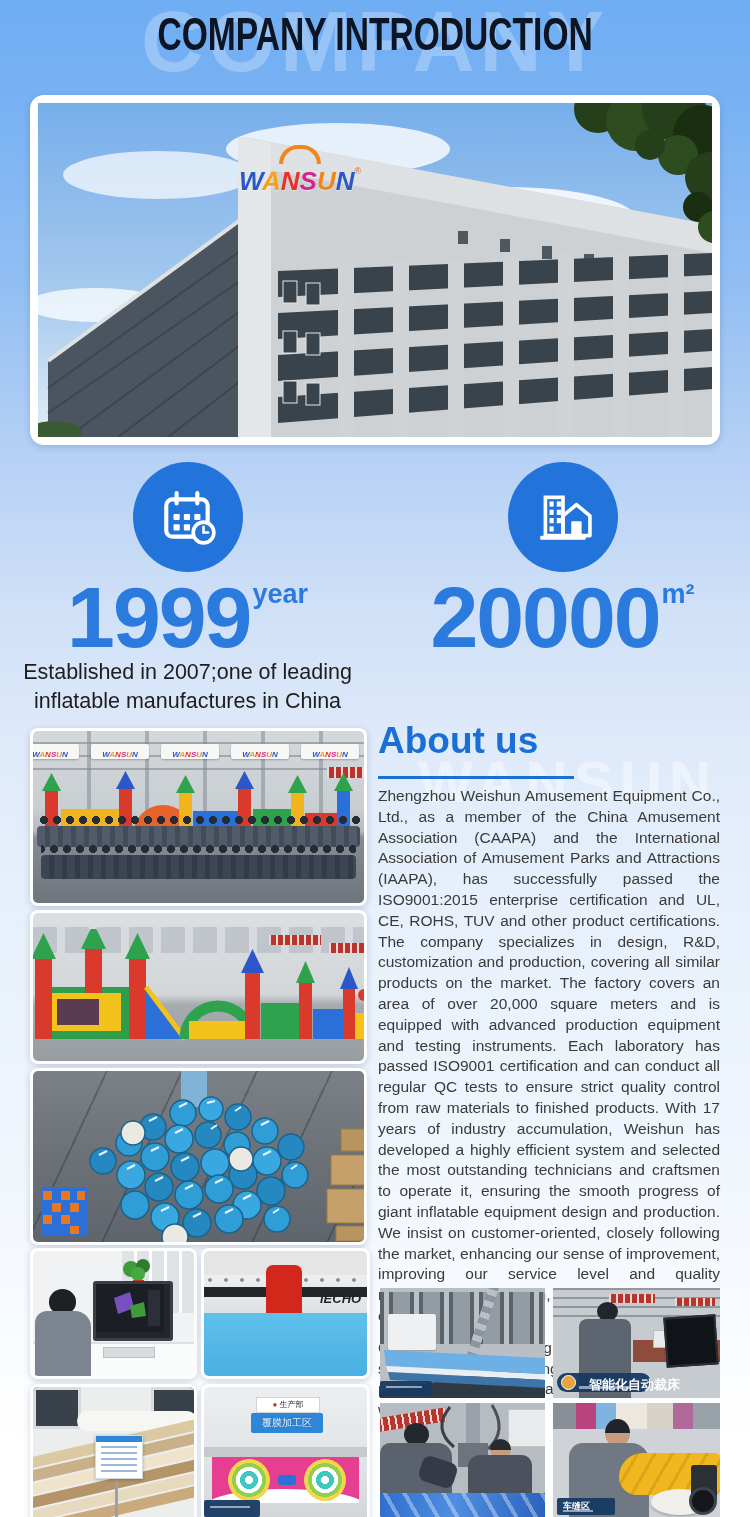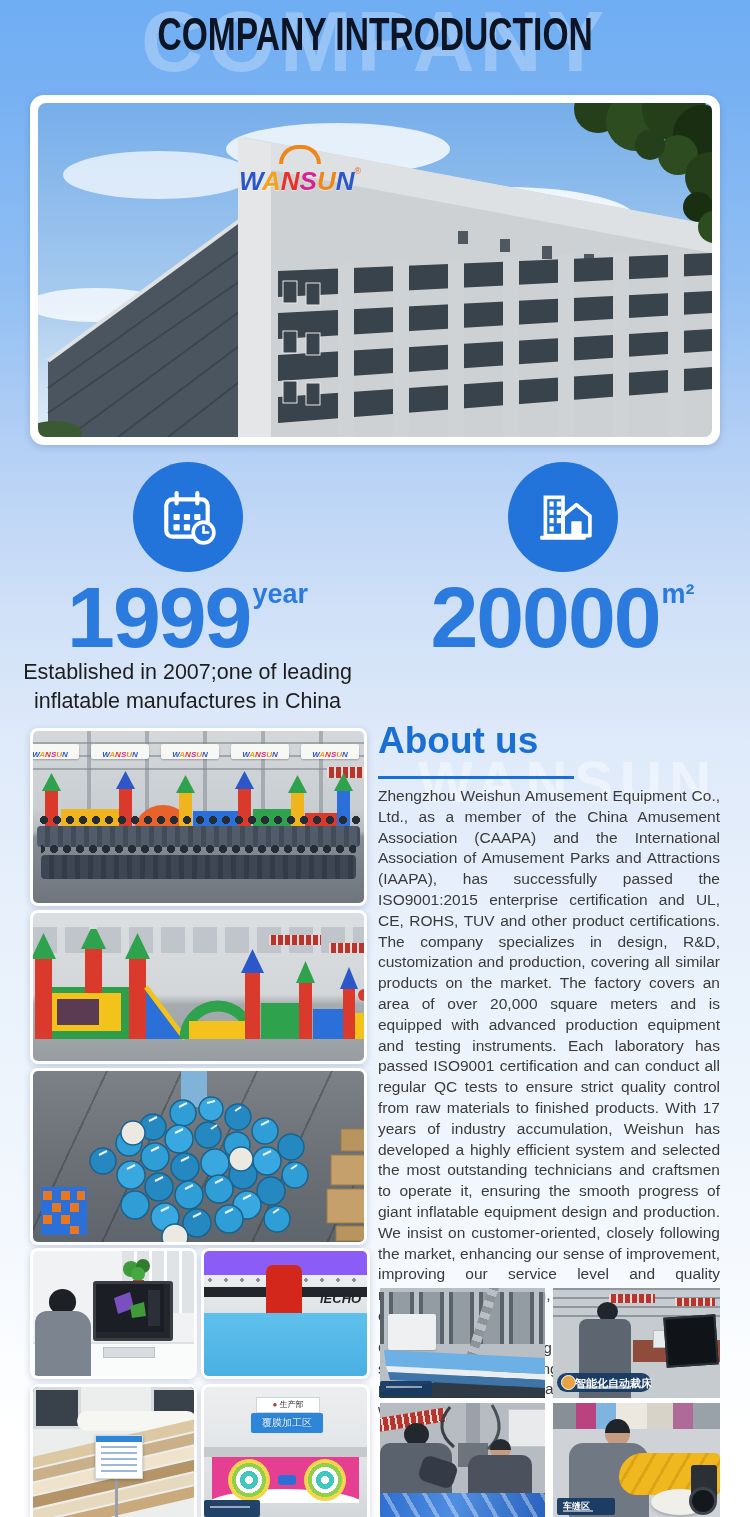--- a/index.html
+++ b/index.html
@@ -13,21 +13,21 @@
   .wm-company{position:absolute;top:-8px;left:0;right:0;text-align:center;
     font-size:86px;font-weight:bold;letter-spacing:5px;color:rgba(255,255,255,.26);white-space:nowrap}
   .page-title{position:absolute;top:8px;left:0;right:0;text-align:center;
     font-size:46px;line-height:52px;font-weight:bold;color:#0d1524;white-space:nowrap}
   .page-title span{display:inline-block;transform:scaleX(.73);transform-origin:center}
 
   
   .frame{position:absolute;background:#fff;box-sizing:border-box;box-shadow:0 2px 7px rgba(40,70,120,.22)}
   .frame .inner{position:relative;width:100%;height:100%;overflow:hidden}
   .hero{left:30px;top:95px;width:690px;height:350px;border-radius:14px;padding:8px}
-  .hero .inner{border-radius:8px}
+  .hero .inner{border-radius:0}
   .ph{padding:3px;border-radius:8px}
   .ph .inner{border-radius:5px}
   .flat{position:absolute;overflow:hidden;background:#cfd4d8}
 
   
   .hero-logo{position:absolute;left:196px;top:42px;width:132px;text-align:center}
   .sun-arc{margin:0 auto 2px;width:34px;height:15px;border:4px solid #f08519;border-bottom:none;
     border-radius:34px 34px 0 0}
   .brand-letters{font-weight:bold;font-style:italic;letter-spacing:0;white-space:nowrap}
   .hero-logo .brand-letters{font-size:26px;text-shadow:0 1px 1px rgba(255,255,255,.5)}
@@ -57,21 +57,21 @@
   .banner .brand-letters{font-size:8px}
   .redban{position:absolute;background:#b6352c;
     background-image:repeating-linear-gradient(90deg,rgba(255,255,255,.8) 0 2px,transparent 2px 7px)}
   .heads{background-image:radial-gradient(circle 4px at 7px 5px,#262c35 96%,rgba(0,0,0,0));
     background-size:13px 11px;background-repeat:repeat-x;height:11px}
   .torsos{height:21px;border-radius:4px;background:repeating-linear-gradient(90deg,#515b69 0 8px,#424b58 8px 13px)}
   .torsos.dark{background:repeating-linear-gradient(90deg,#3e4654 0 8px,#333b48 8px 13px)}
 
   
   .badge{position:absolute;background:#173a63;opacity:.95;color:#fff;border-radius:2px}
-  .badge .bt{position:absolute;left:18px;top:3px;font-size:11px;font-weight:bold;white-space:nowrap}
+  .badge .bt{position:absolute;left:32px;top:3px;font-size:13px;font-weight:bold;white-space:nowrap}
   .badge .bsub{position:absolute;left:22px;top:13px;width:52px;height:3px;background:rgba(255,255,255,.55)}
   .badge .bdot{position:absolute;left:4px;top:2px;width:13px;height:13px;border-radius:50%;
     background:#e8a13c;border:1px solid #fff}
   .badge-sm .bt{left:6px;top:2px;font-size:9px}
   .badge-sm .bsub{left:6px;top:12px;width:30px;height:2px}
   .swirl{position:absolute;width:42px;height:42px;border-radius:50%;
     background:radial-gradient(circle,#ffffff 0 4px,#3ec8c0 4px 9px,#ffffff 9px 13px,#8fd14f 13px 17px,#f5d64a 17px 21px,rgba(0,0,0,0) 21px)}
   .winwall{background:repeating-linear-gradient(90deg,#4a525a 0 4px,#b9c2c8 4px 9px,#4a525a 9px 13px,#8d969d 13px 30px)}
 </style>
 </head>
@@ -384,21 +384,21 @@
             <polygon points="18,14 34,8 38,24 22,30" fill="#7a4fc0"></polygon>
             <polygon points="34,22 48,18 50,32 36,34" fill="#3f9b3a"></polygon>
             <rect x="52" y="6" width="12" height="36" fill="#2a2f38"></rect>
           </svg>
       </div>
       <div class="abs" style="left:70px;top:96px;width:50px;height:9px;background:#dadde0;border:1px solid #bcc1c5"></div>
     </div>
   </div>
 
   <div class="frame ph" style="left:201px;top:1248px;width:169px;height:131px">
-    <div class="inner" style="background:#8b5cf6">
+    <div class="inner" style="background:#e5e5e5">
       <div class="abs" style="left:0;top:24px;right:0;height:38px;background:linear-gradient(180deg,#eceef0,#dfe2e5)">
         <div class="abs" style="left:0;top:12px;right:0;height:10px;background:#23272c"></div>
         <div class="abs" style="left:0;top:2px;right:0;height:6px;background-image:radial-gradient(circle 2px at 6px 3px,#8a9096 95%,rgba(0,0,0,0));background-size:16px 6px;background-repeat:repeat-x"></div>
       </div>
       <div class="abs" style="left:62px;top:14px;width:36px;height:54px;background:#d3271b;border-radius:7px 7px 3px 3px;border-bottom:5px solid #8e1a10"></div>
       <div class="abs" style="left:77px;top:68px;width:6px;height:14px;background:#222"></div>
       <div class="abs" style="left:0;top:62px;right:0;bottom:0;background:linear-gradient(180deg,#5fc0ec,#49b0e2)"></div>
       <div class="abs" style="left:116px;top:40px;font-size:13px;font-weight:bold;font-style:italic;color:#1f242a">iECHO</div>
     </div>
   </div>

